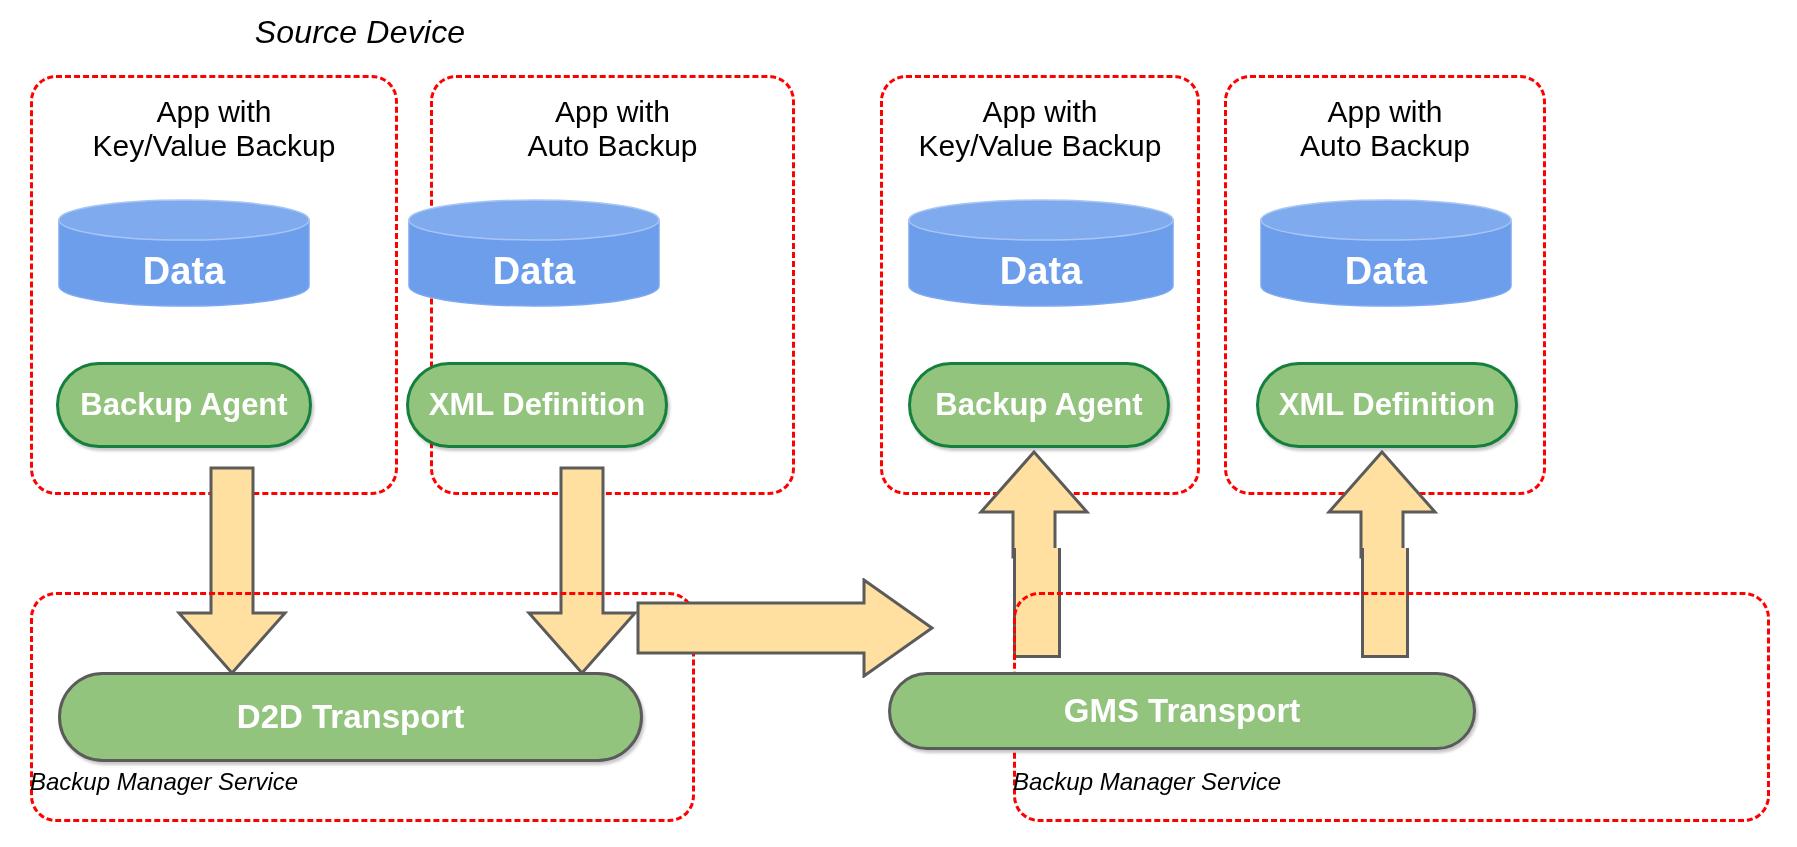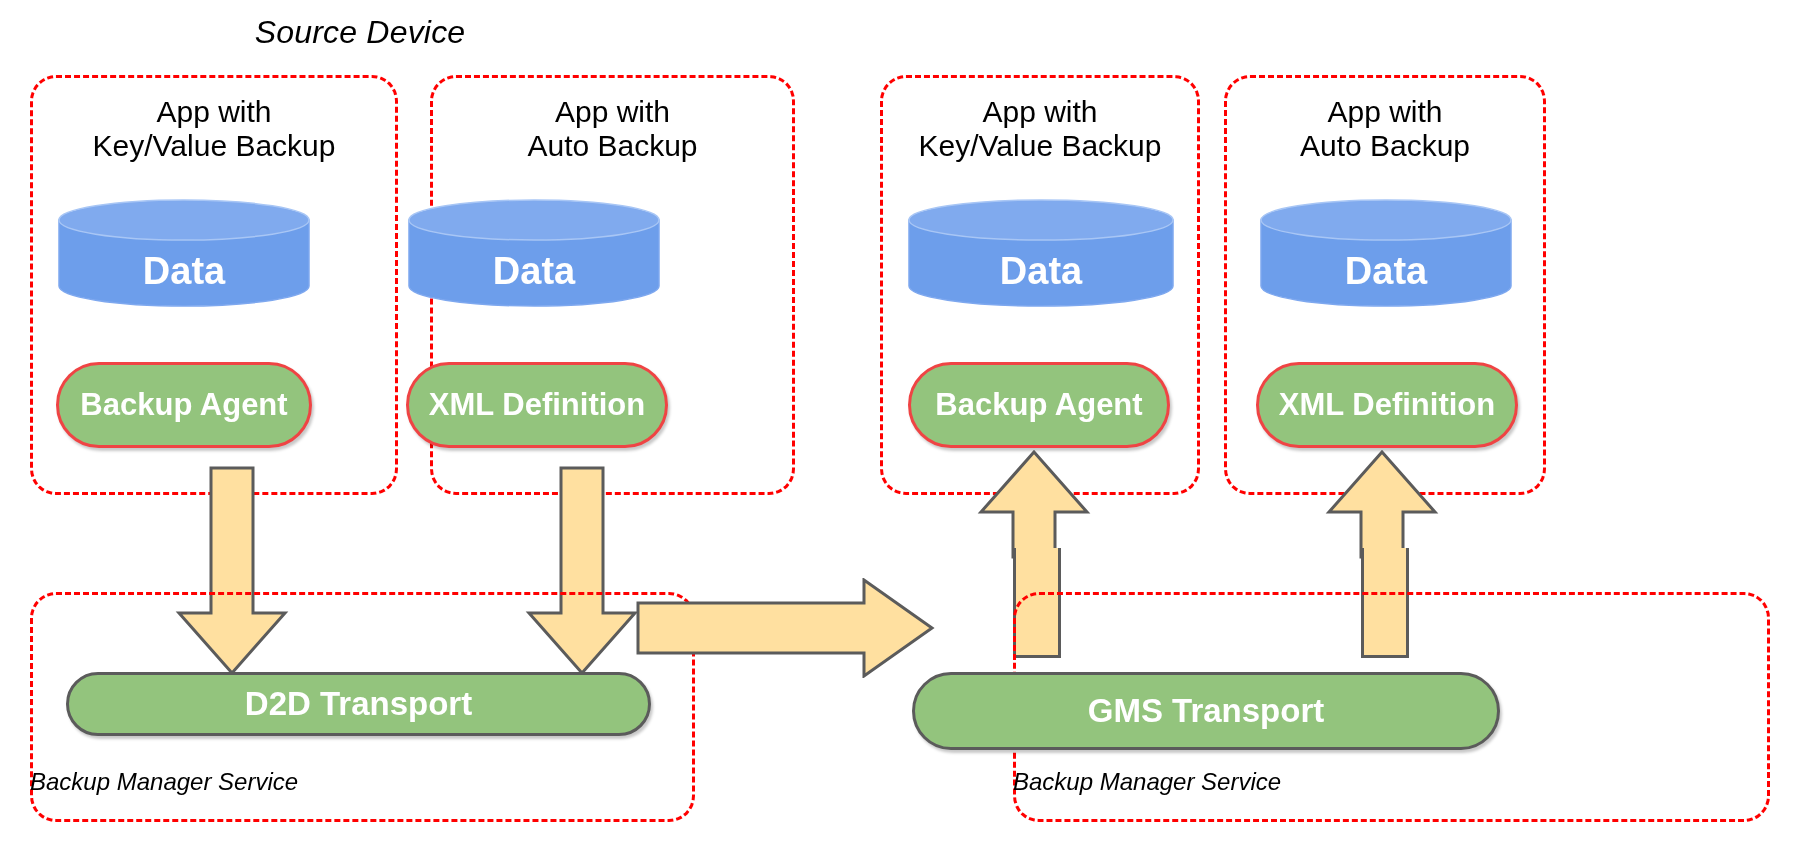--- a/index.html
+++ b/index.html
@@ -8,21 +8,21 @@
   #stage{position:absolute;left:0;top:0;width:1797px;height:847px;padding-left:29px;}
   .device-title{position:absolute;font-style:italic;font-size:32px;color:#000;
       white-space:nowrap;text-align:center;font-weight:400;letter-spacing:.2px;}
   .dashed-box{position:absolute;border:3px dashed #ff0000;border-radius:26px;
       box-sizing:border-box;background:transparent;}
   .app-label{position:absolute;font-size:30px;color:#000;
       text-align:center;line-height:1.13;white-space:pre-line;}
   .cyl{position:absolute;}
   .cyl-text{position:absolute;width:100%;text-align:center;color:#ffffff;
       font-weight:bold;font-size:38px;pointer-events:none;}
-  .pill{position:absolute;background:#93c47d;border:3px solid #ef4444;
+  .pill{position:absolute;background:#93c47d;border:3px solid #15803d;
       box-sizing:border-box;display:flex;align-items:center;justify-content:center;
       color:#ffffff;font-weight:bold;font-size:31px;border-radius:999px;
       box-shadow:2px 3px 3px rgba(0,0,0,.22);}
   .bar{position:absolute;background:#93c47d;border:3px solid #5b5b5b;
       box-sizing:border-box;display:flex;align-items:center;justify-content:center;
       color:#ffffff;font-weight:bold;font-size:33px;border-radius:50px;
       box-shadow:2px 3px 3px rgba(0,0,0,.22);}
   .svc-label{position:absolute;font-style:italic;font-size:24px;color:#000;
       text-align:left;white-space:nowrap;}
   .arrow{position:absolute;}
@@ -60,21 +60,21 @@
   </svg>
   <div class="cyl-text" style="left:406px;top:250px;width:256px;">Data</div>
 
   <div class="pill" style="left:406px;top:362px;width:262px;height:86px;">XML Definition</div>
 
   <svg class="arrow" style="left:510px;top:466px;" width="150" height="212" viewBox="0 0 150 212">
     <path d="M31,0 L73,0 L73,145 L105,145 L52,205 L-1,145 L31,145 Z" transform="translate(20,2)" fill="#ffe0a0" stroke="#5b5b5b" stroke-width="3" stroke-linejoin="miter"></path>
   </svg>
 
   <div class="dashed-box" style="left:30px;top:592px;width:665px;height:230px;"></div>
-  <div class="bar" style="left:66px;top:672px;width:585px;height:64px;">D2D Transport</div>
+  <div class="bar" style="left:58px;top:672px;width:585px;height:90px;">D2D Transport</div>
   <div class="svc-label" style="left:30px;top:768px;width:665px;">Backup Manager Service</div>
 
   <svg class="arrow" style="left:636px;top:578px;" width="300" height="100" viewBox="0 0 300 100">
     <path d="M2,25 L228,25 L228,2 L296,50 L228,98 L228,75 L2,75 Z" fill="#ffe0a0" stroke="#5b5b5b" stroke-width="3" stroke-linejoin="miter"></path>
   </svg>
 
 
   <div class="dashed-box" style="left:880px;top:75px;width:320px;height:420px;"></div>
   <div class="app-label" style="left:862px;top:95px;width:356px;">App with
 Key/Value Backup</div>
@@ -107,16 +107,16 @@
   <div class="pill" style="left:1256px;top:362px;width:262px;height:86px;">XML Definition</div>
 
   <svg class="arrow" style="left:1310px;top:450px;" width="150" height="110" viewBox="0 0 150 110">
     <path d="M52,2 L105,62 L73,62 L73,107 L31,107 L31,62 L-1,62 Z" transform="translate(20,0)" fill="#ffe0a0" stroke="#5b5b5b" stroke-width="3" stroke-linejoin="miter"></path>
   </svg>
   <div class="arrow" style="left:1361px;top:548px;width:48px;height:110px;
               background:#ffe0a0;border-left:3px solid #5b5b5b;border-right:3px solid #5b5b5b;
               border-bottom:3px solid #5b5b5b;box-sizing:border-box;"></div>
 
   <div class="dashed-box" style="left:1013px;top:592px;width:757px;height:230px;"></div>
-  <div class="bar" style="left:912px;top:672px;width:588px;height:78px;">GMS Transport</div>
+  <div class="bar" style="left:888px;top:672px;width:588px;height:78px;">GMS Transport</div>
   <div class="svc-label" style="left:1013px;top:768px;width:757px;">Backup Manager Service</div>
 
 </div>
 
 </body></html>

